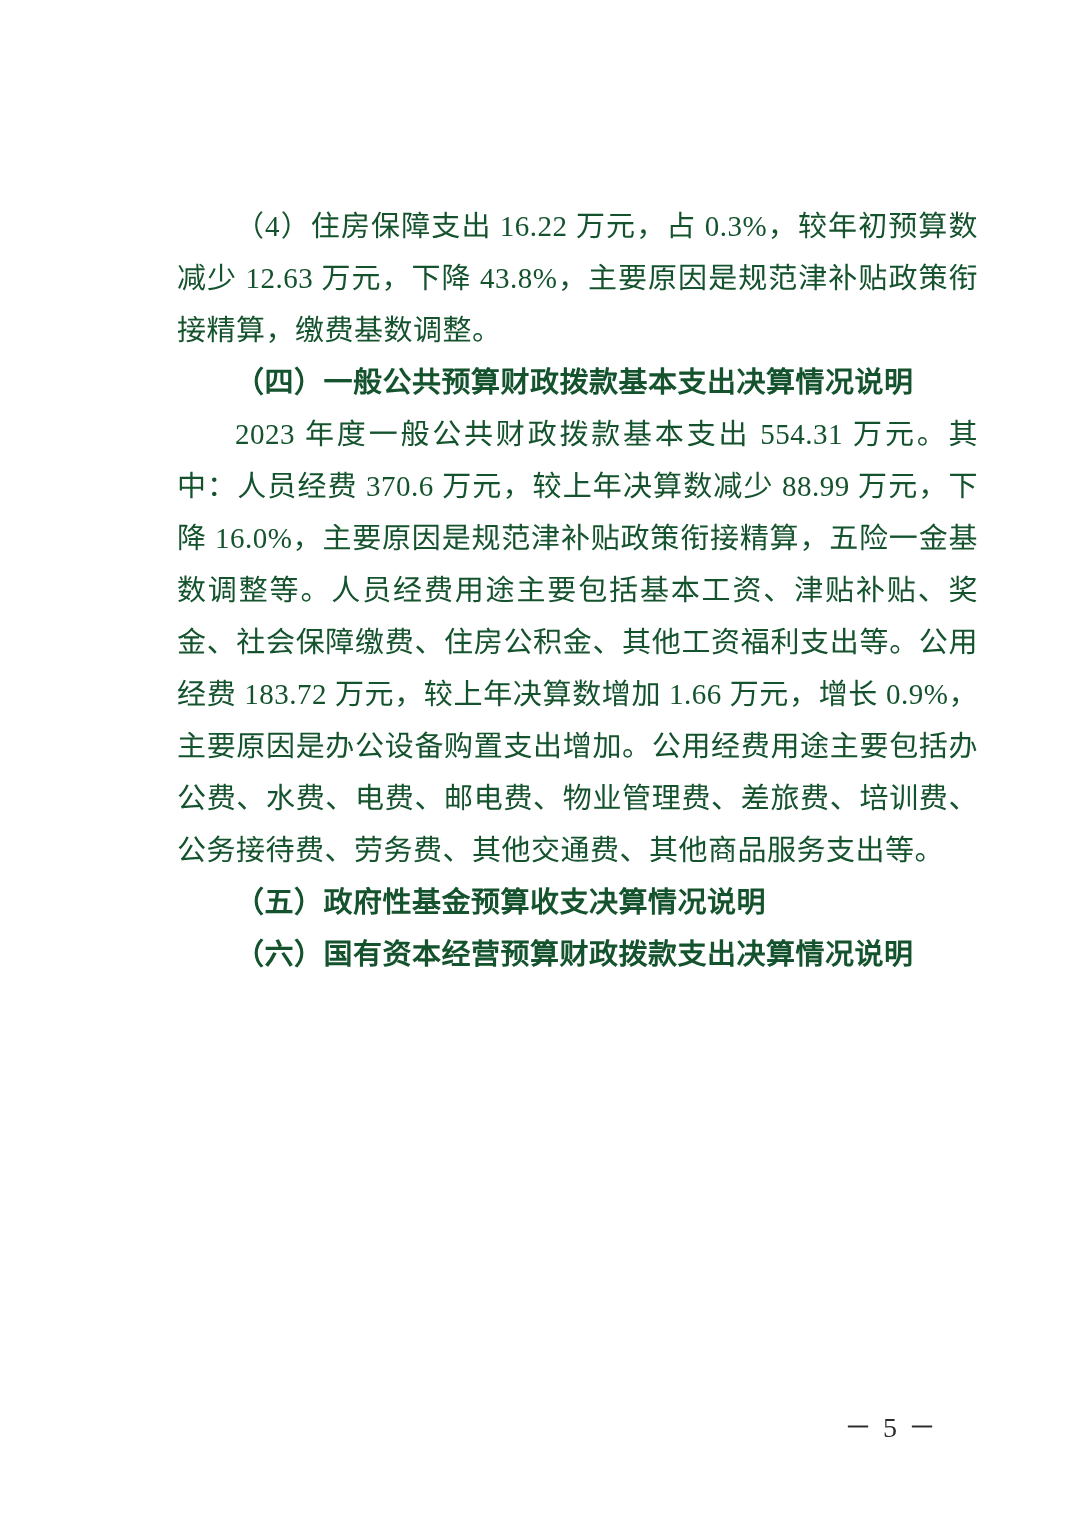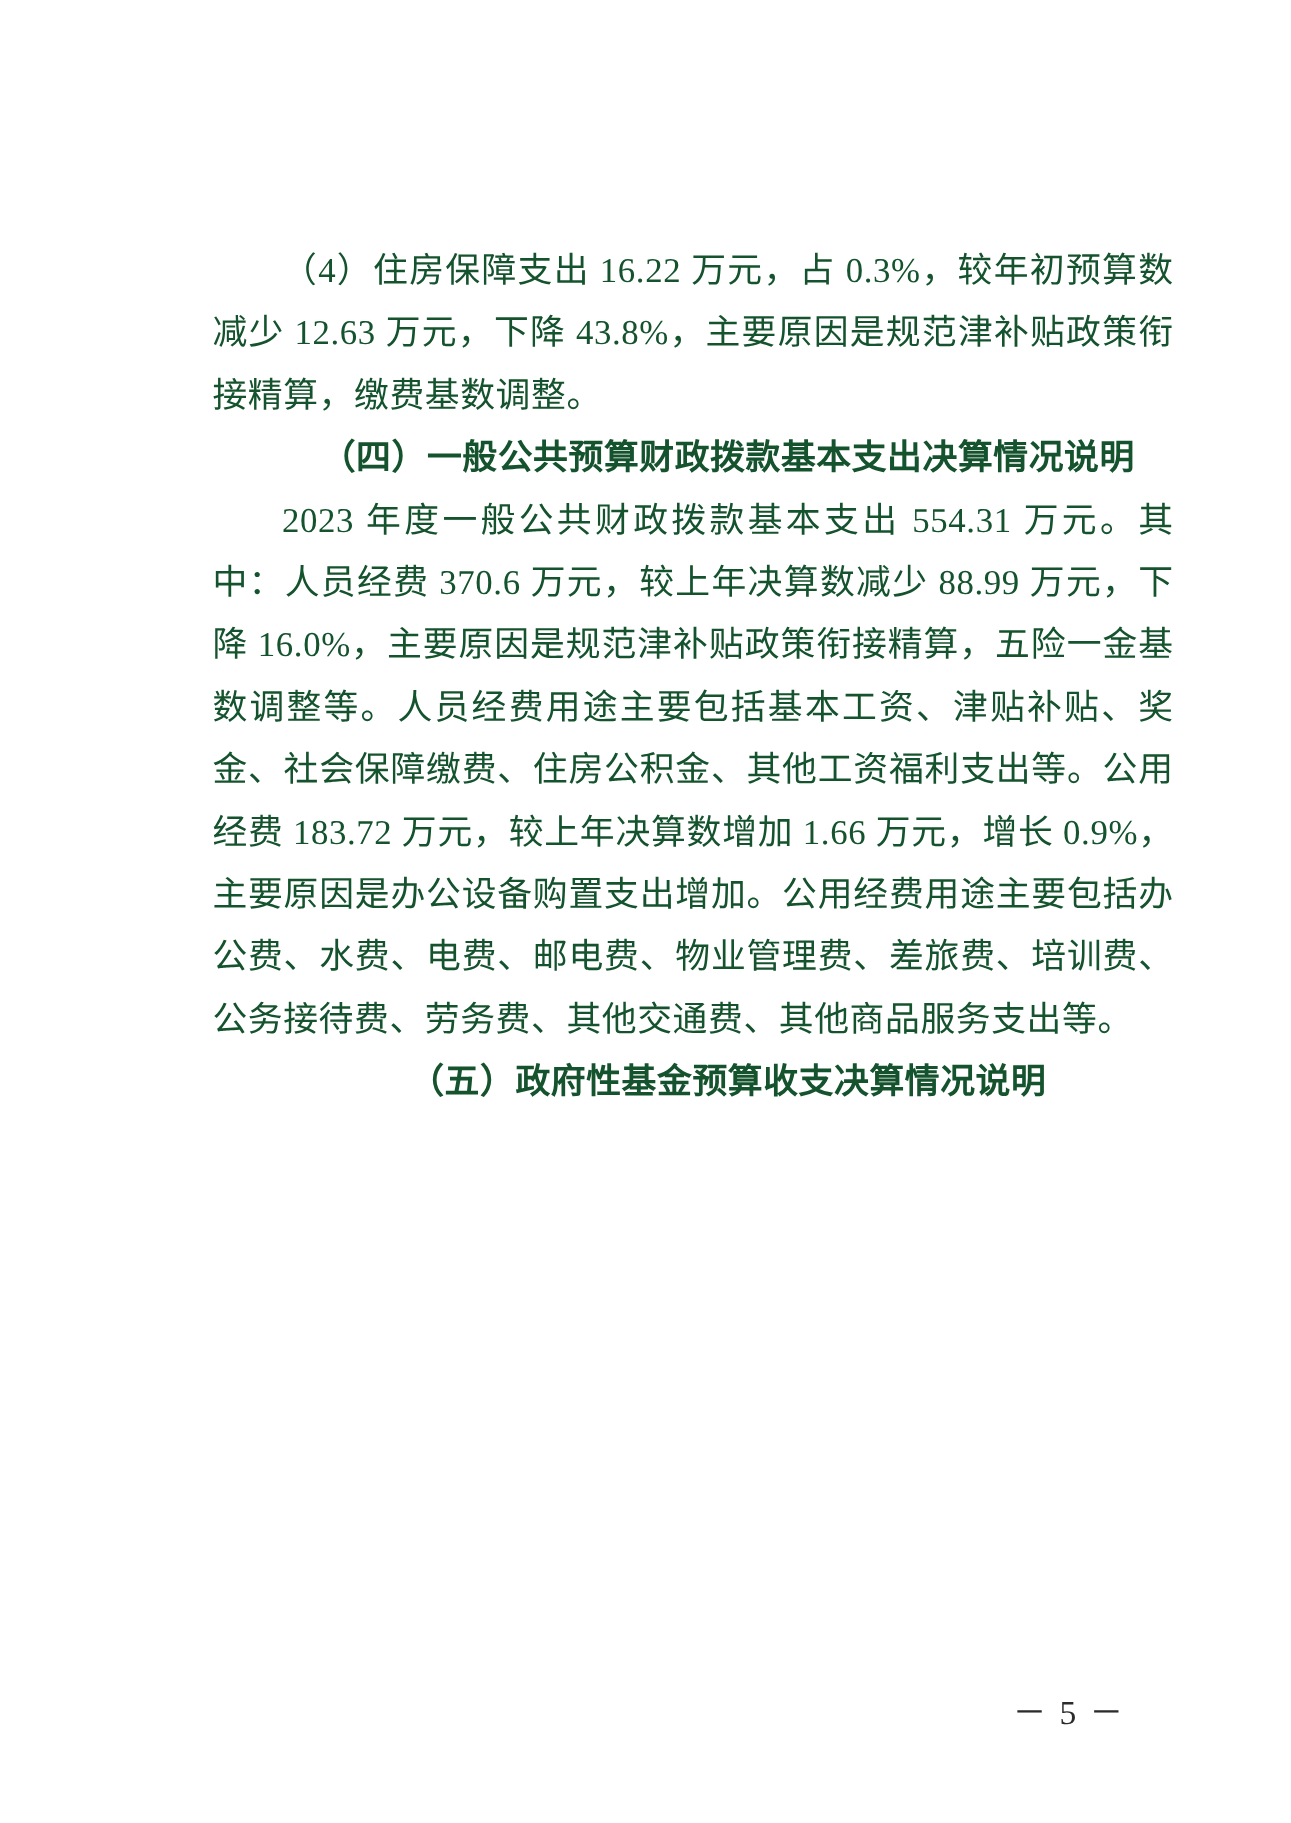--- a/index.html
+++ b/index.html
@@ -37,21 +37,21 @@
     font-size: 29px;
     line-height: 52px;
     text-align: justify;
     text-indent: 2em;
     letter-spacing: 0.5px;
     word-break: break-all;
   }
 
   .content p.section-heading {
     font-weight: 700;
-    text-align: center;
+    text-align: left;
   }
 
   .page-footer {
     position: absolute;
     right: 138px;
     top: 1405px;
     font-size: 28px;
     letter-spacing: 2px;
     color: #2b2b2b;
     font-family: "Liberation Serif", "DejaVu Serif", serif;
@@ -65,17 +65,18 @@
   <div class="content">
     <p class="body-paragraph">（4）住房保障支出 16.22 万元，占 0.3%，较年初预算数减少 12.63 万元，下降 43.8%，主要原因是规范津补贴政策衔接精算，缴费基数调整。</p>
 
     <p class="section-heading">（四）一般公共预算财政拨款基本支出决算情况说明</p>
 
     <p class="body-paragraph">2023 年度一般公共财政拨款基本支出 554.31 万元。其中：人员经费 370.6 万元，较上年决算数减少 88.99 万元，下降 16.0%，主要原因是规范津补贴政策衔接精算，五险一金基数调整等。人员经费用途主要包括基本工资、津贴补贴、奖金、社会保障缴费、住房公积金、其他工资福利支出等。公用经费 183.72 万元，较上年决算数增加 1.66 万元，增长 0.9%，主要原因是办公设备购置支出增加。公用经费用途主要包括办公费、水费、电费、邮电费、物业管理费、差旅费、培训费、公务接待费、劳务费、其他交通费、其他商品服务支出等。</p>
 
     <p class="section-heading">（五）政府性基金预算收支决算情况说明</p>
 
 
+    <p class="section-heading">（六）国有资本经营预算财政拨款支出决算情况说明</p>
   </div>
 
   <div class="page-footer">－ 5 －</div>
 
 </div>
 
 </body></html>

